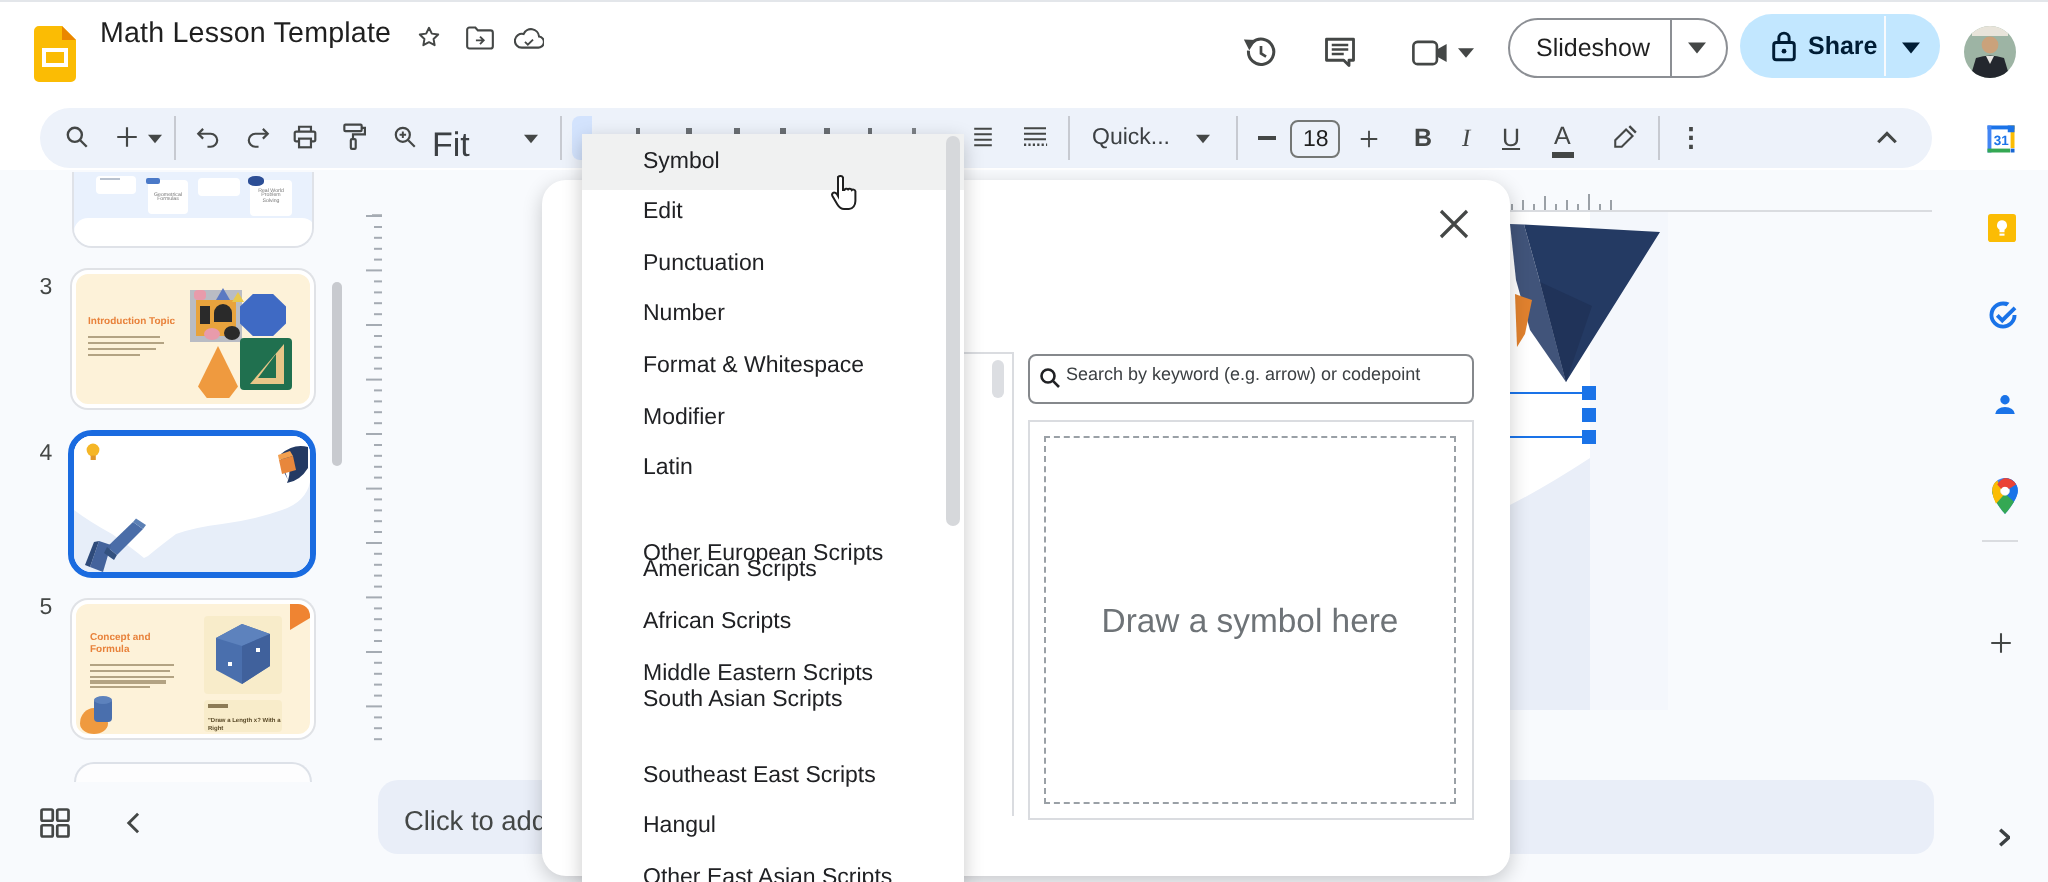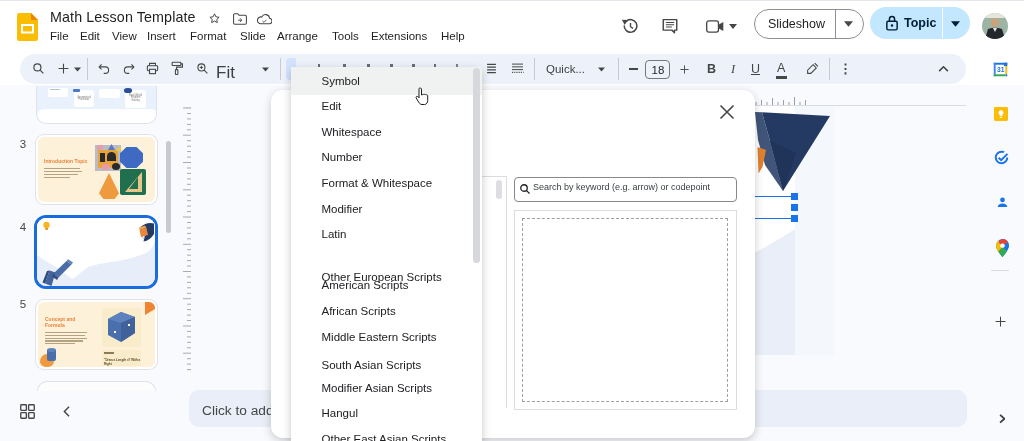--- a/index.html
+++ b/index.html
@@ -28,32 +28,20 @@
     </svg>
 <svg class="ic" style="left:233px;top:13px" width="14" height="12" viewBox="0 0 24 20" fill="none" stroke="#444746" stroke-width="1.8">
       <path d="M1 3 a2 2 0 0 1 2-2 h5 l2.2 2.5 H21 a2 2 0 0 1 2 2 V17 a2 2 0 0 1-2 2 H3 a2 2 0 0 1-2-2 Z"></path>
       <path d="M8.5 12 h6 M12 8.8 l3.2 3.2 L12 15.2" stroke-width="1.6"></path>
     </svg>
 <svg class="ic" style="left:257px;top:14px" width="15" height="11" viewBox="0 0 26 18" fill="none" stroke="#444746" stroke-width="1.8">
       <path d="M7 16.5 a6 6 0 1 1 1.3-11.8 a7 7 0 0 1 13.4 2.1 a4.8 4.8 0 0 1-1.2 9.6 Z"></path>
       <path d="M9.5 11.5 l2.5 2.5 4.5-4.5" stroke-width="1.6"></path>
     </svg>
 
-<div class="abs" style="left:0;top:30px;width:600px;height:14px;font-size:11.5px;color:#1f1f1f">
-<span class="abs" style="left:50px">File</span>
-<span class="abs" style="left:80px">Edit</span>
-<span class="abs" style="left:112px">View</span>
-<span class="abs" style="left:147px">Insert</span>
-<span class="abs" style="left:190px">Format</span>
-<span class="abs" style="left:240px">Slide</span>
-<span class="abs" style="left:277px">Arrange</span>
-<span class="abs" style="left:332px">Tools</span>
-<span class="abs" style="left:371px">Extensions</span>
-<span class="abs" style="left:441px">Help</span>
-</div>
 
 <svg class="ic" style="left:621px;top:17px" width="19" height="19" viewBox="0 0 24 24" fill="none" stroke="#444746" stroke-width="1.9">
       <path d="M6.5 5.5 a8 8 0 1 1-2.4 5"></path>
       <path d="M1.2 3.5 L8.8 3.8 L4.6 10.2 Z" fill="#444746" stroke="none"></path>
       <path d="M12 7.5 v4.8 l3.2 2" stroke-width="1.7"></path>
     </svg>
 <svg class="ic" style="left:661px;top:17px" width="18" height="18" viewBox="0 0 24 24" fill="none" stroke="#444746" stroke-width="1.9">
       <path d="M3 3.5 h18 v14 h-3 l0 3.5 -3.5-3.5 h-11.5 Z" stroke-linejoin="round"></path>
       <path d="M6.5 7.3 h11 M6.5 10.3 h11 M6.5 13.3 h8" stroke-width="1.6"></path>
     </svg>
@@ -72,21 +60,21 @@
       <path d="M0 0 L10 0 L5 6 Z" fill="#444746"></path>
     </svg>
 
 <div class="abs" style="left:870px;top:7px;width:100px;height:32px;border-radius:16px;background:#c2e7ff"></div>
 <div class="abs" style="left:942px;top:8px;width:1px;height:30px;background:#f8fafd"></div>
 <svg class="ic" style="left:886px;top:15px" width="12" height="16" viewBox="0 0 14 18" fill="none" stroke="#001d35" stroke-width="1.7">
       <rect x="1" y="7" width="12" height="10" rx="1.5"></rect>
       <path d="M4 7 V4.5 a3 3 0 0 1 6 0 V7"></path>
       <circle cx="7" cy="12" r="1.4" fill="#001d35" stroke="none"></circle>
     </svg>
-<div class="abs" style="left:904px;top:16px;font-size:12.5px;font-weight:600;color:#001d35">Topic</div>
+<div class="abs" style="left:904px;top:16px;font-size:12.5px;font-weight:600;color:#001d35">Share</div>
 <svg class="ic" style="left:951px;top:21px" width="9" height="6" viewBox="0 0 10 6">
       <path d="M0 0 L10 0 L5 6 Z" fill="#001d35"></path>
     </svg>
 
 <svg class="ic" style="left:982px;top:13px" width="26" height="26" viewBox="0 0 26 26">
 <defs>
         <clipPath id="avc">
           <circle cx="13" cy="13" r="13"></circle>
         </clipPath>
       </defs>
@@ -445,37 +433,38 @@
 
 <div class="abs" style="left:513.5px;top:177px;width:223px;height:24.5px;border:1px solid #85888c;border-radius:4px;background:#fff"></div>
 <svg class="ic" style="left:519px;top:183px" width="12" height="12" viewBox="0 0 24 24" fill="none" stroke="#202124" stroke-width="2.6">
       <circle cx="10" cy="10" r="6.5"></circle>
       <path d="M15.2 15.2 L21 21"></path>
     </svg>
 <div class="abs" style="left:533px;top:181.5px;font-size:9px;color:#3c4043">Search by keyword (e.g. arrow) or codepoint</div>
 
 <div class="abs" style="left:513.5px;top:210px;width:223px;height:199.5px;border:1px solid #dadce0;background:#fff"></div>
 <div class="abs" style="left:522px;top:218px;width:205.5px;height:183.5px;border:1.5px dashed #9aa0a6"></div>
+<div class="abs" style="left:513.5px;top:301px;width:223px;text-align:center;font-size:16.7px;color:#6e7377">Draw a symbol here</div>
 
 <div class="abs" style="left:290.5px;top:67px;width:191.5px;height:374px;background:#fff;border-radius:4px 4px 0 0;box-shadow:0 3px 10px rgba(0,0,0,.22)"></div>
 <div class="abs" style="left:290.5px;top:67px;width:191.5px;height:28px;background:#f0f1f1"></div>
 <div class="abs" style="left:321.5px;top:67px;width:160px;height:374px;font-size:11.5px;color:#202124">
       <div style="position:absolute;left:0;top:7.5px">Symbol</div>
       <div style="position:absolute;left:0;top:33.1px">Edit</div>
-      <div style="position:absolute;left:0;top:58.7px">Whitespace</div>
+      <div style="position:absolute;left:0;top:58.7px">Punctuation</div>
       <div style="position:absolute;left:0;top:84.3px">Number</div>
       <div style="position:absolute;left:0;top:109.9px">Format &amp; Whitespace</div>
       <div style="position:absolute;left:0;top:135.5px">Modifier</div>
       <div style="position:absolute;left:0;top:161.1px">Latin</div>
       <div style="position:absolute;left:0;top:204px">Other European Scripts</div>
       <div style="position:absolute;left:0;top:212.3px">American Scripts</div>
       <div style="position:absolute;left:0;top:237.9px">African Scripts</div>
       <div style="position:absolute;left:0;top:263.5px">Middle Eastern Scripts</div>
-      <div style="position:absolute;left:0;top:292px">South Asian Scripts</div>
-      <div style="position:absolute;left:0;top:314.7px">Modifier Asian Scripts</div>
+      <div style="position:absolute;left:0;top:277px">South Asian Scripts</div>
+      <div style="position:absolute;left:0;top:314.7px">Southeast East Scripts</div>
       <div style="position:absolute;left:0;top:340.3px">Hangul</div>
       <div style="position:absolute;left:0;top:365.9px">Other East Asian Scripts</div>
     </div>
 
 <div class="abs" style="left:473px;top:68px;width:7px;height:195px;background:#d6d8db;border-radius:3.5px"></div>
 
 <svg class="ic" style="left:414px;top:87px" width="16" height="19" viewBox="0 0 16 19">
   <path d="M5 1.5 C5.8.8 7 .9 7.5 1.8 L7.5 8 L8.2 8 C8.3 7.3 9.5 7.1 10 7.7 C10.3 7.2 11.5 7.2 11.9 8 C12.3 7.6 13.4 7.7 13.7 8.6 L13.7 13.5 C13.7 15.5 12.5 17.5 10.5 17.5 L8 17.5 C6.5 17.5 5.5 16.5 4.7 15.2 L2.2 11 C1.7 10.2 2.3 9.2 3.2 9.3 C3.8 9.35 4.3 9.8 4.6 10.3 L5 11 L5 2.2 Z" fill="#fff" stroke="#1f1f1f" stroke-width="1"></path>
 </svg>
 

